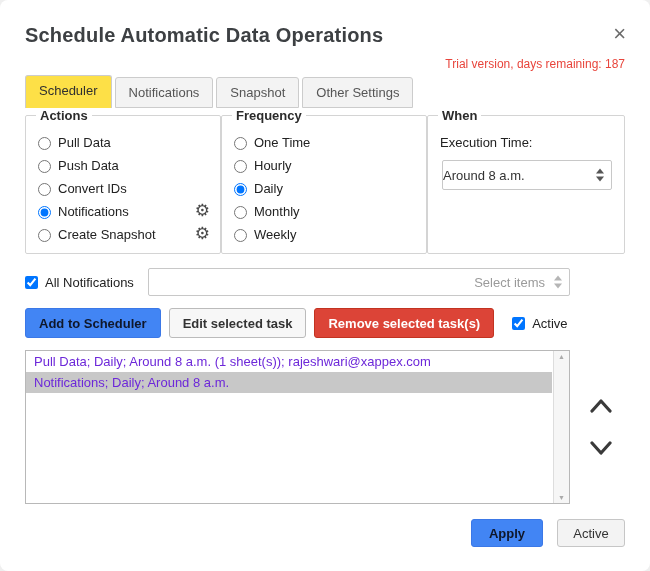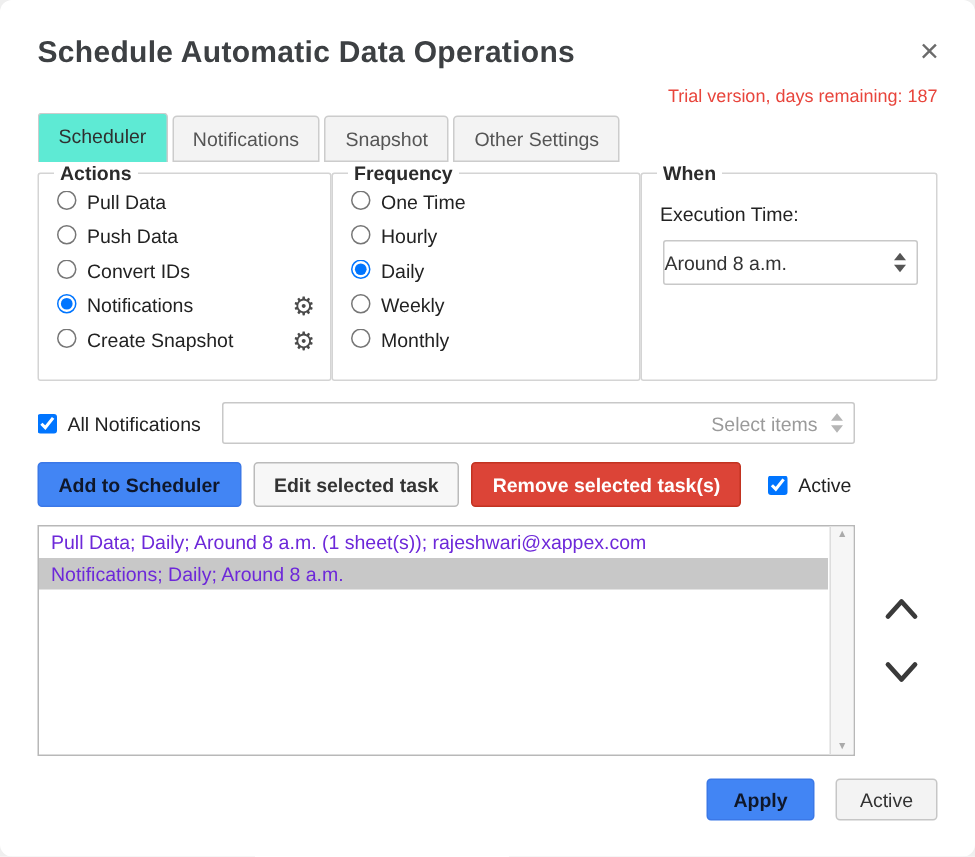--- a/index.html
+++ b/index.html
@@ -10,29 +10,29 @@
   }
   
   .header{display:flex;justify-content:space-between;align-items:flex-start;padding:24px 24px 0 25px;}
   .title{font-size:20px;font-weight:bold;color:#3d4043;letter-spacing:.2px;}
   .close-btn{font-size:22px;color:#6b6b6b;line-height:20px;cursor:pointer;user-select:none;}
   .trial{margin:10px 25px 4px;text-align:right;font-size:12px;color:var(--trial-red,#e8453c);}
   
   .tabs{display:flex;gap:3px;margin:4px 25px 0;align-items:flex-end;}
   .tab{padding:7px 13px;font-size:13px;color:#555;background:#f3f3f3;border:1px solid #ccc;
        border-radius:3px 3px 0 0;cursor:pointer;white-space:nowrap;}
-  .tab.active{background:#5eead4;color:#2f2f2f;border-bottom:none;padding-bottom:10px;}
+  .tab.active{background:#fde047;color:#2f2f2f;border-bottom:none;padding-bottom:10px;}
   
   .fieldsets{display:flex;gap:0;margin:0 25px 0;}
   fieldset{border:1px solid #d4d4d4;border-radius:2px;margin:0;padding:4px 10px 10px;min-height:146px;box-sizing:border-box;}
   legend{font-size:13px;font-weight:bold;color:#2b2b2b;padding:0 4px;}
   .fs-actions{width:196px;}
   .fs-frequency{width:206px;}
   .fs-when{flex:1;}
-  .opt{display:flex;align-items:flex-start;font-size:13px;color:#222;height:23px;cursor:pointer;}
+  .opt{display:flex;align-items:flex-end;font-size:13px;color:#222;height:23px;cursor:pointer;}
   .opt input{margin:0 7px 0 2px;cursor:pointer;}
   .gear{margin-left:auto;font-size:17px;color:#4a4a4a;cursor:pointer;line-height:1;}
   .exec-label{font-size:13px;color:#222;margin:8px 0 10px 2px;}
   .select-box{height:30px;border:1px solid #c8c8c8;border-radius:2px;background:#fff;display:flex;
               align-items:center;font-size:13px;color:#333;cursor:pointer;box-sizing:border-box;position:relative;justify-content:flex-end;}
   .exec-select{width:170px;justify-content:flex-start;margin-left:4px;}
   .spin{display:flex;flex-direction:column;gap:3px;position:absolute;right:7px;top:50%;transform:translateY(-50%);}
   .t-up{width:0;height:0;border-left:4px solid transparent;border-right:4px solid transparent;border-bottom:5px solid #555;}
   .t-down{width:0;height:0;border-left:4px solid transparent;border-right:4px solid transparent;border-top:5px solid #555;}
   .spin.light .t-up{border-bottom-color:#b5b5b5;}
@@ -121,25 +121,25 @@
       <label class="opt">
         <input type="radio" name="frequency" style="">
         <span>Hourly</span>
       </label>
       <label class="opt">
         <input type="radio" name="frequency" checked="" style="">
         <span>Daily</span>
       </label>
       <label class="opt">
         <input type="radio" name="frequency" style="">
+        <span>Monthly</span>
+      </label>
+      <label class="opt">
+        <input type="radio" name="frequency" style="">
         <span>Weekly</span>
-      </label>
-      <label class="opt">
-        <input type="radio" name="frequency" style="">
-        <span>Monthly</span>
       </label>
     </fieldset>
 
     <fieldset class="fs-when">
       <legend>When</legend>
       <div class="exec-label">Execution Time:</div>
       <div class="select-box exec-select">
         <span>Around 8 a.m.</span>
         <span class="spin">
             <span class="t-up"></span>

